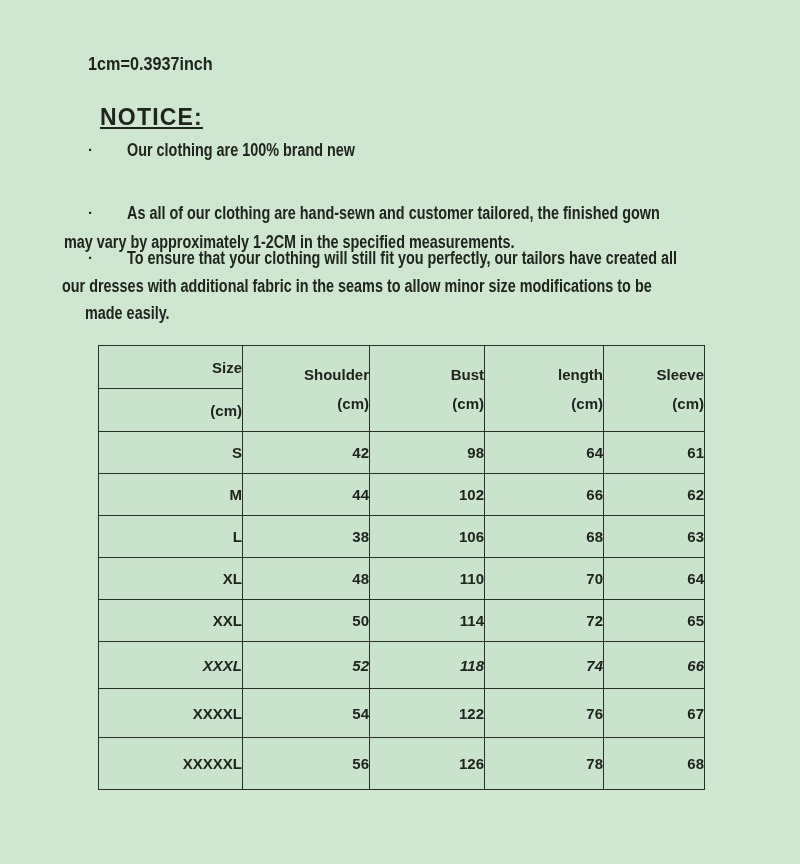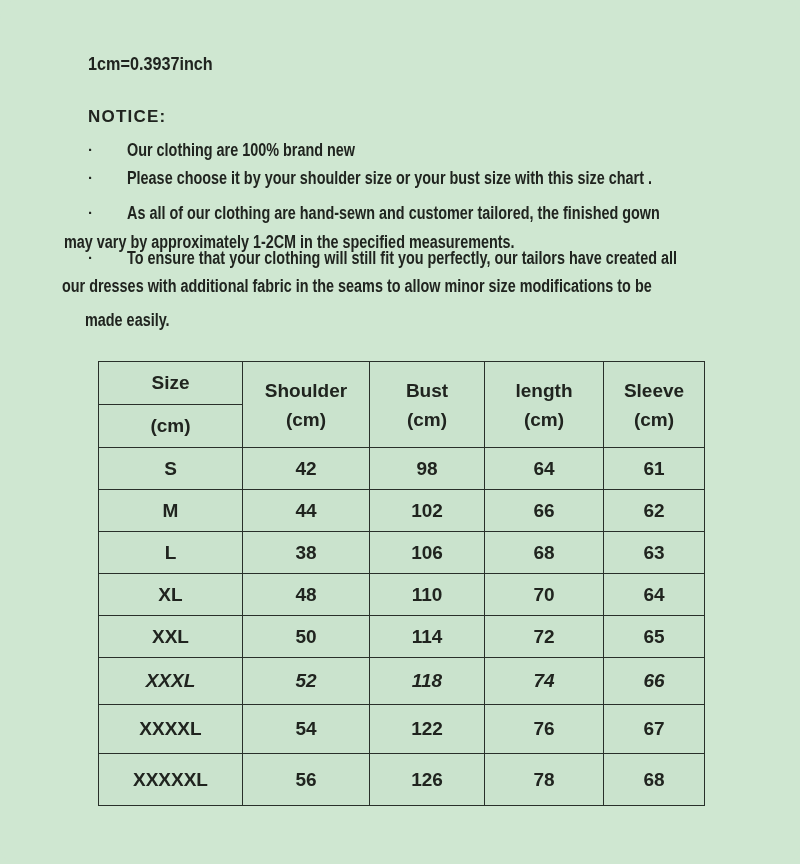--- a/index.html
+++ b/index.html
@@ -34,41 +34,40 @@
   .sq { display: inline-block; transform-origin: 0 50%; }
   .sq-80 { transform: scaleX(0.80); }
   .sq-90 { transform: scaleX(0.90); }
   .bullet {
     display: inline-block;
     width: 39px;
     font-size: 15px;
     vertical-align: 1px;
   }
   .pos-conv  { left: 88px; top: 53px;  }
-  .pos-title { left: 88px; top: 104px; font-size: 17px; letter-spacing: 1.2px; line-height: 26px; }
+  .pos-title { left: 100px; top: 104px; font-size: 23px; letter-spacing: 1.2px; line-height: 26px; text-decoration: underline; }
   .pos-i0    { left: 88px; top: 139px; }
   .pos-i1    { left: 88px; top: 167px; }
   .pos-i2a   { left: 88px; top: 202px; }
   .pos-i2b   { left: 64px; top: 223px; margin-top: 8px; }
   .pos-i3a   { left: 88px; top: 247px; }
   .pos-i3b   { left: 62px; top: 275px; }
-  .pos-i3c   { left: 85px; top: 309px; }
+  .pos-i3c   { left: 85px; top: 302px; }
 
   table.size-table {
     position: absolute;
     left: 98px;
     top: 345px;
     width: 606px;
     border-collapse: collapse;
     table-layout: fixed;
-    text-align: center;
-    font-weight: bold;
-    font-size: 19px;
+    text-align: right;
+    font-weight: bold;
+    font-size: 15px;
     color: var(--text);
-    margin-top: 16px;
   }
   .size-table th, .size-table td {
     border: 1.5px solid var(--border);
     background: var(--cell-bg);
     padding: 0;
     vertical-align: middle;
     font-weight: bold;
   }
   .size-table thead tr { height: 43px; }
   .size-table .hdr-line { line-height: 29px; }
@@ -85,23 +84,20 @@
   <div class="line pos-conv">
     <span class="sq sq-90">1cm=0.3937inch</span>
   </div>
 
   <div class="line pos-title">NOTICE:</div>
 
   <div class="line pos-i0">
     <span class="bullet">·</span><span class="sq sq-80">Our clothing are 100% brand new</span>
   </div>
 
-  <div class="line pos-i1">
-    <span class="bullet">·</span><span class="sq sq-80">Please choose it by your shoulder size or your bust size with this size chart .</span>
-  </div>
 
   <div class="line pos-i2a">
     <span class="bullet">·</span><span class="sq sq-80">As all of our clothing are hand-sewn and customer tailored, the finished gown</span>
   </div>
   <div class="line pos-i2b">
     <span class="sq sq-80">may vary by approximately 1-2CM in the specified measurements.</span>
   </div>
 
   <div class="line pos-i3a">
     <span class="bullet">·</span><span class="sq sq-80">To ensure that your clothing will still fit you perfectly, our tailors have created all</span>

